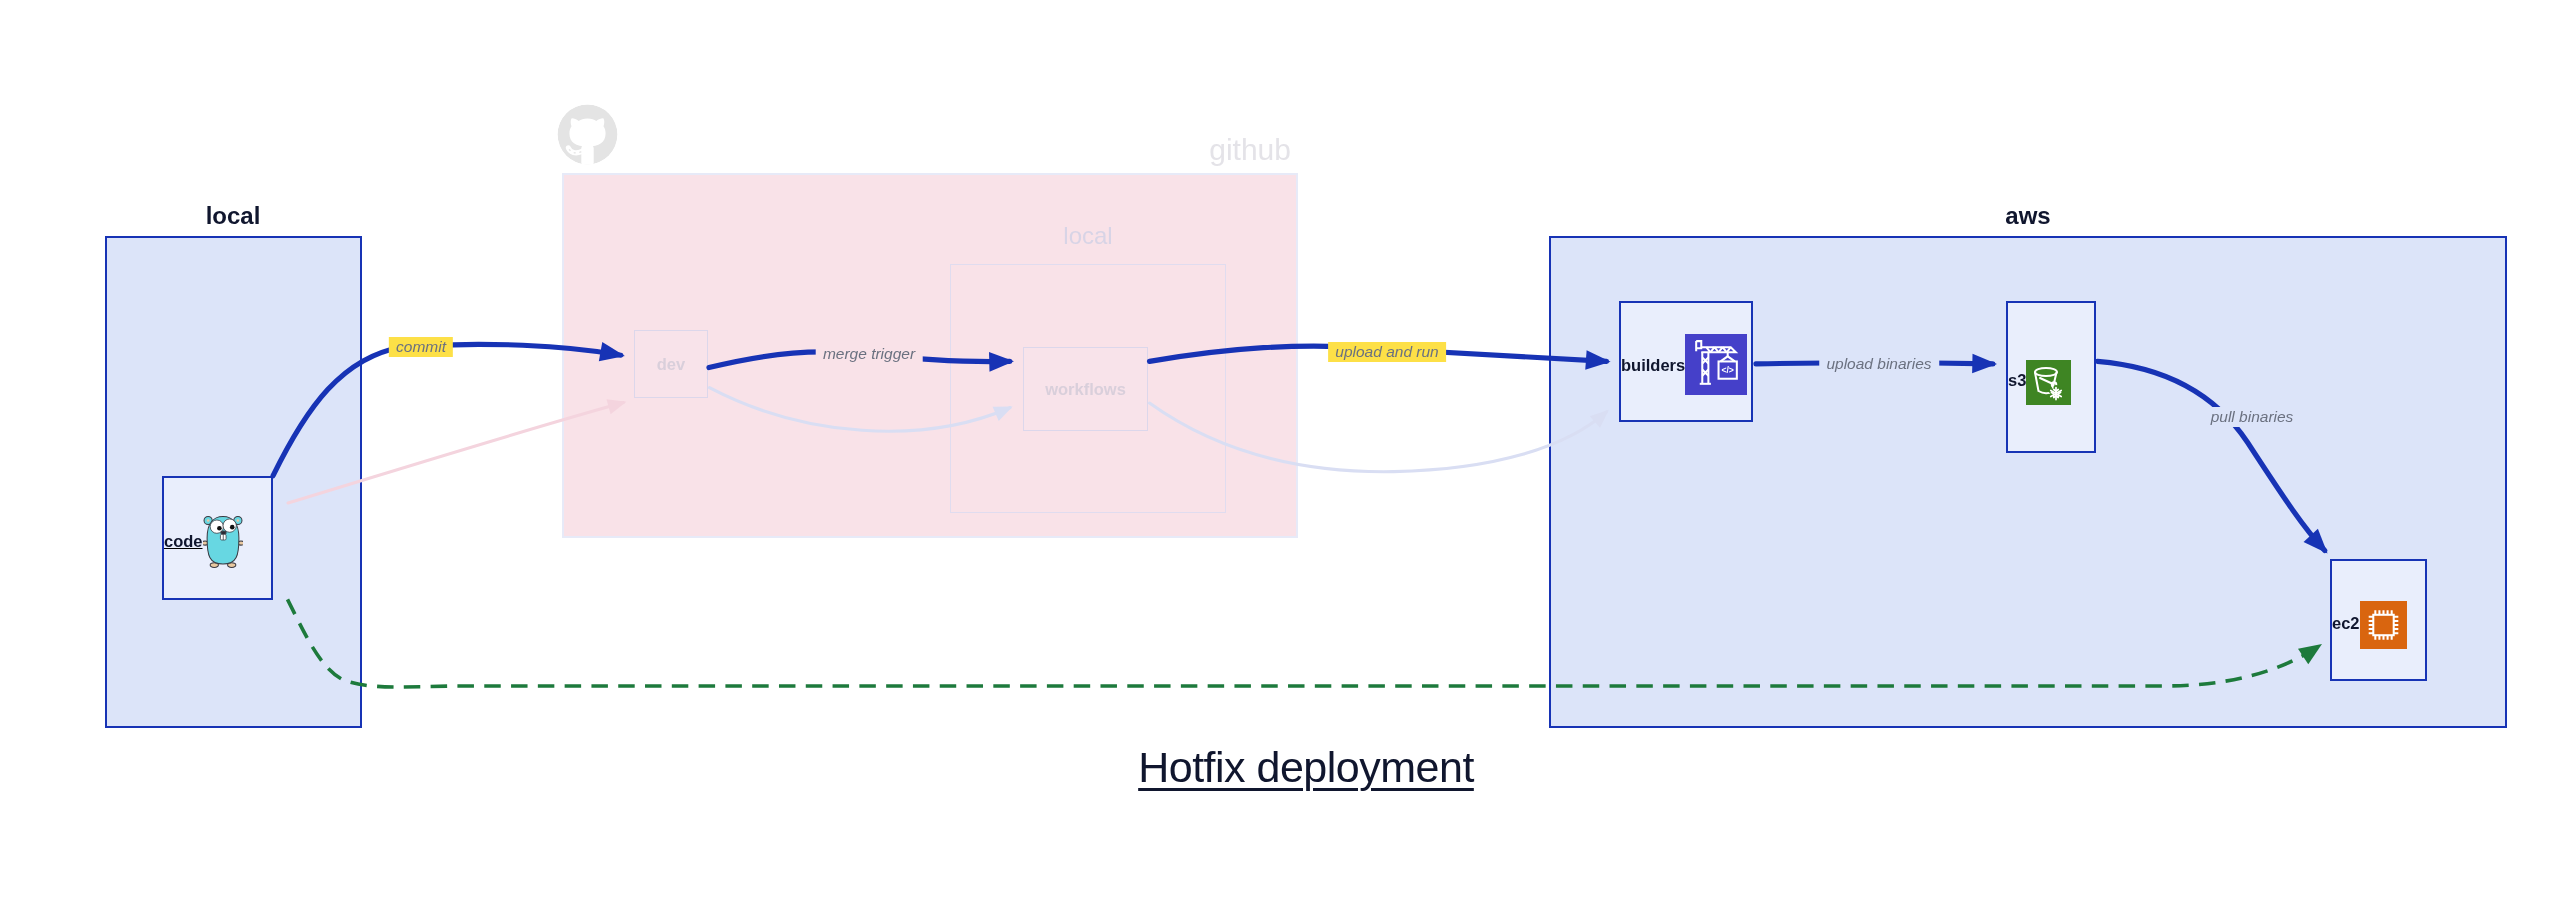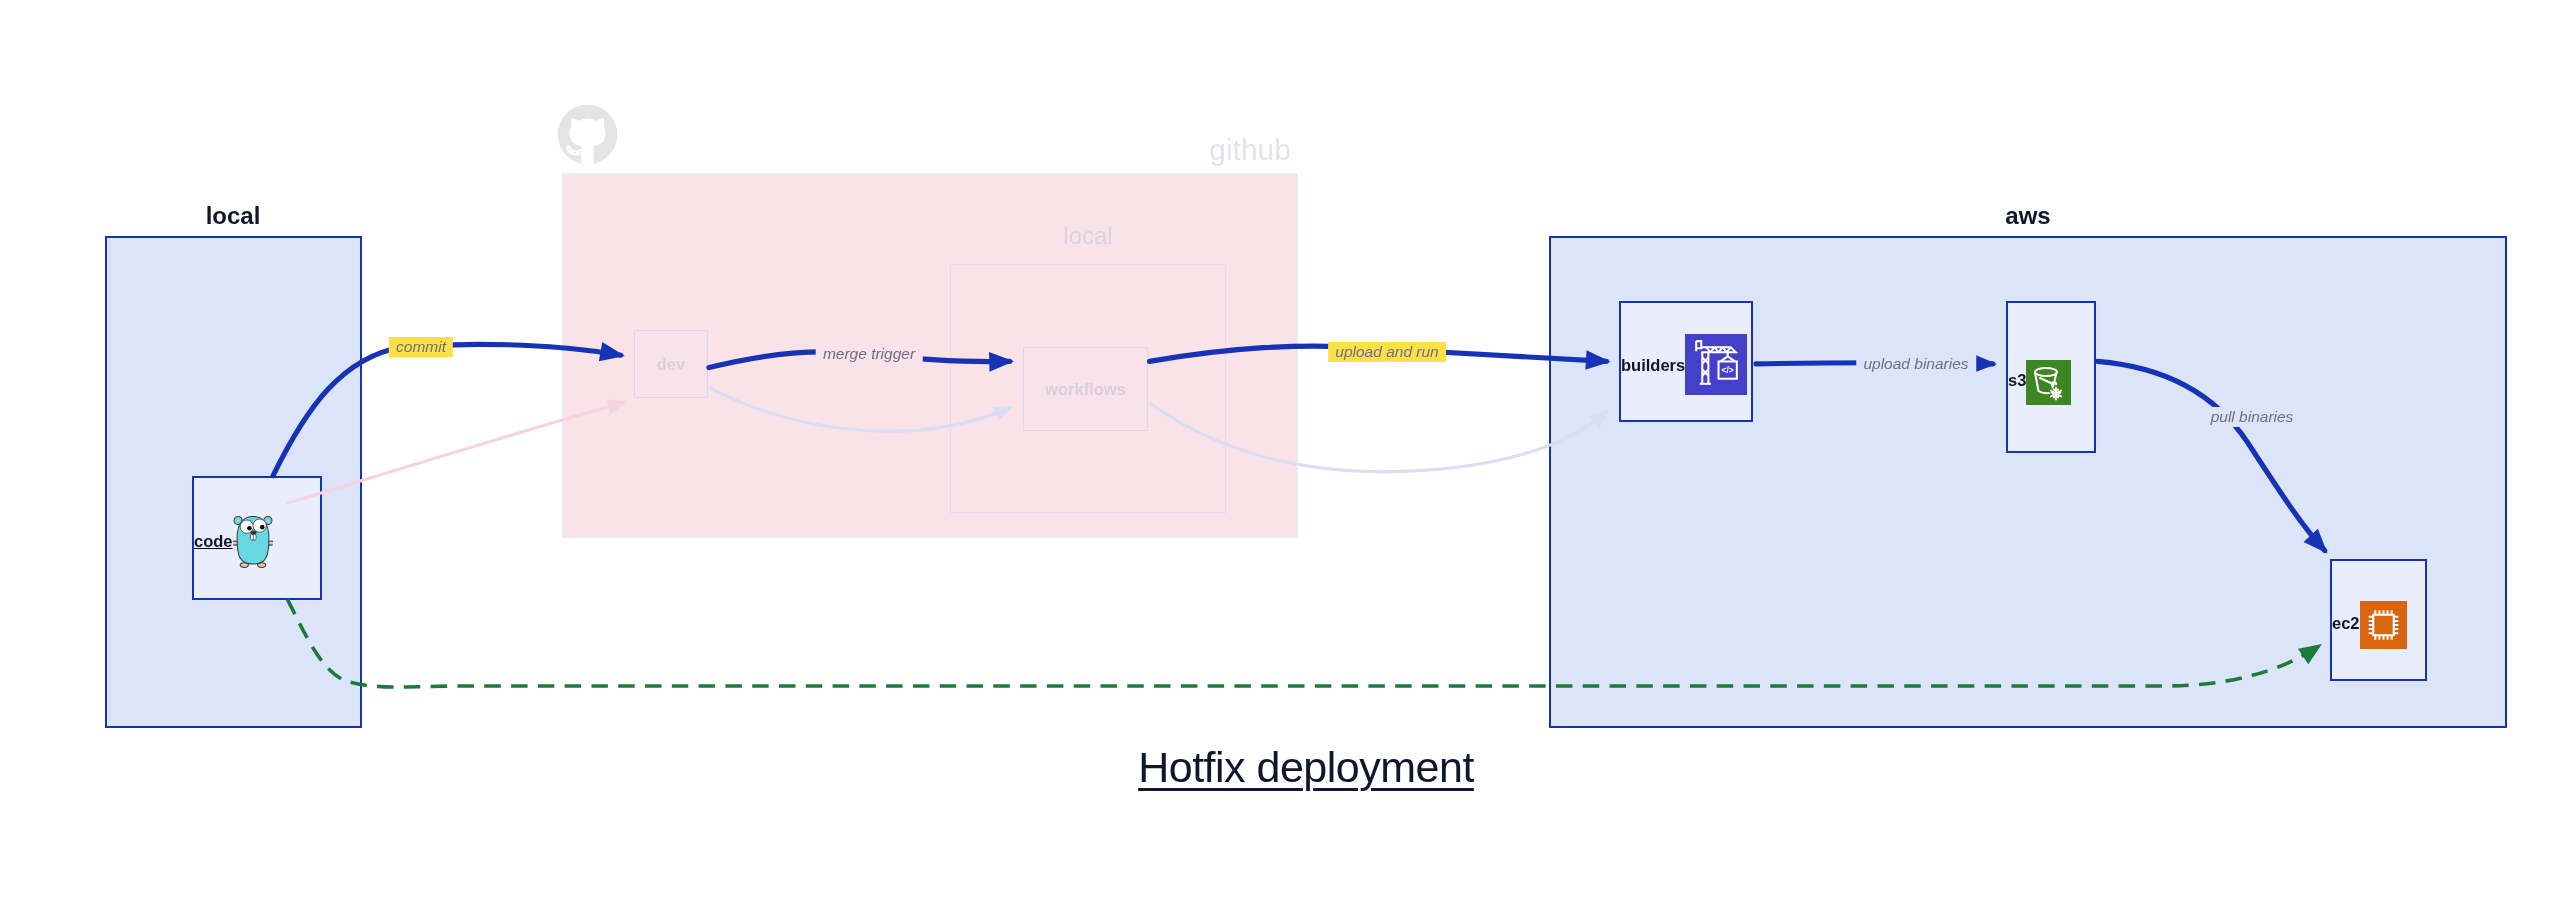--- a/index.html
+++ b/index.html
@@ -84,21 +84,21 @@
       </defs>
     <g clip-path="url(#octoclip)">
       <circle cx="61" cy="61" r="58" fill="var(--octocat-gray,#e4e4e4)"></circle>
       <path d="M61 30 c8 0 13 2 17 5 c5 -4 12 -6 14 -5 c2 3 2 10 0 15 c3 5 4 9 4 14 c0 17 -12 25 -35 25 c-23 0 -35 -8 -35 -25 c0 -5 1 -9 4 -14 c-2 -5 -2 -12 0 -15 c2 -1 9 1 14 5 c4 -3 9 -5 17 -5 z" fill="#ffffff"></path>
       <rect x="49" y="80" width="24" height="44" rx="8" fill="#ffffff"></rect>
       <path d="M49 94 c-11 5 -21 2 -25 -7" stroke="#ffffff" stroke-width="10" fill="none" stroke-linecap="round"></path>
       <path d="M49 94 c-11 5 -21 2 -25 -7" stroke="var(--octocat-gray,#e4e4e4)" stroke-width="2.5" fill="none" stroke-dasharray="4 7"></path>
     </g>
   </svg>
 
-  <div class="node blue-node" style="left:192px;top:476px;width:130px;height:124px;text-decoration:underline;">
+  <div class="node blue-node" style="left:162px;top:476px;width:111px;height:124px;text-decoration:underline;">
     <div class="node-label">code</div>
     <svg class="node-icon" width="40" height="55" viewBox="0 0 78 106">
       <g stroke="#3a3a42" stroke-width="2">
         <circle cx="10" cy="14" r="8" fill="#67d7e2"></circle>
         <circle cx="68" cy="14" r="8" fill="#67d7e2"></circle>
         <circle cx="10" cy="14" r="2.5" fill="#e8c8a0" stroke="none"></circle>
         <circle cx="68" cy="14" r="2.5" fill="#e8c8a0" stroke="none"></circle>
         <ellipse cx="4" cy="58" rx="6" ry="4" fill="#e8c8a0"></ellipse>
         <ellipse cx="74" cy="58" rx="6" ry="4" fill="#e8c8a0"></ellipse>
         <ellipse cx="22" cy="101" rx="8" ry="4.5" fill="#e8c8a0"></ellipse>
@@ -202,19 +202,19 @@
     <path class="edge-blue" marker-end="url(#mBlue)" d="M2231 701 C2390 674 2520 666 2655 675 C2835 686 3000 693 3118 701"></path>
     <path class="edge-blue" marker-end="url(#mBlue)" d="M3408 706 C3560 703 3715 703 3868 706"></path>
     <path class="edge-blue" marker-end="url(#mBlue)" d="M4071 701 C4205 712 4300 765 4362 858 C4435 970 4472 1025 4512 1068"></path>
 
     <path class="edge-green" marker-end="url(#mGreen)" d="M558 1163 C595 1237 620 1292 662 1317 C712 1341 800 1331 900 1331 L4200 1331 C4320 1331 4422 1306 4500 1254"></path>
   </svg>
 
   <span class="edge-label on-white" style="left:421px;top:347px;">commit</span>
   <span class="edge-label on-pink" style="left:869px;top:354px;">merge trigger</span>
   <span class="edge-label on-white" style="left:1387px;top:352px;">upload and run</span>
-  <span class="edge-label on-blue" style="left:1879px;top:364px;margin-left:37px;">upload binaries</span>
+  <span class="edge-label on-blue" style="left:1879px;top:364px;">upload binaries</span>
   <span class="edge-label on-blue" style="left:2252px;top:417px;">pull binaries</span>
 
   <div class="diagram-title">Hotfix deployment</div>
 
 </div>
 
 
 </body></html>

